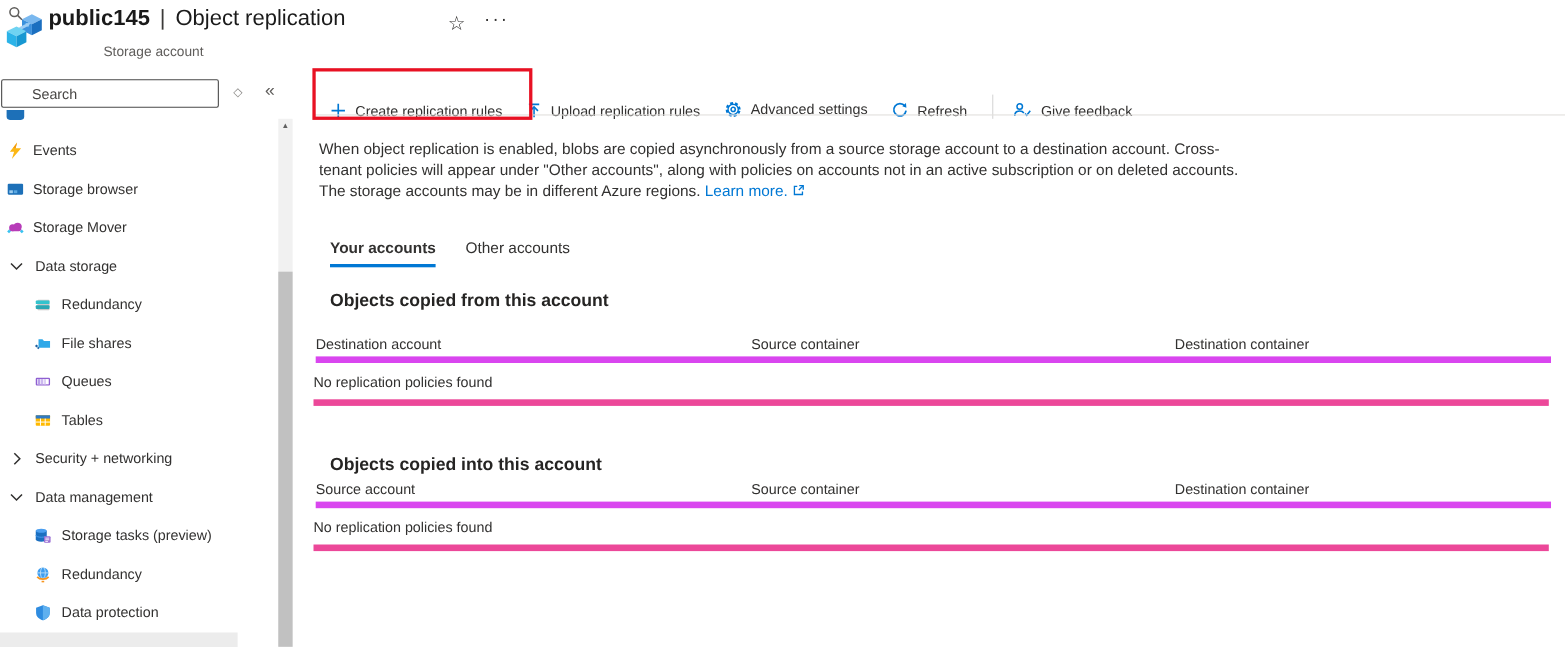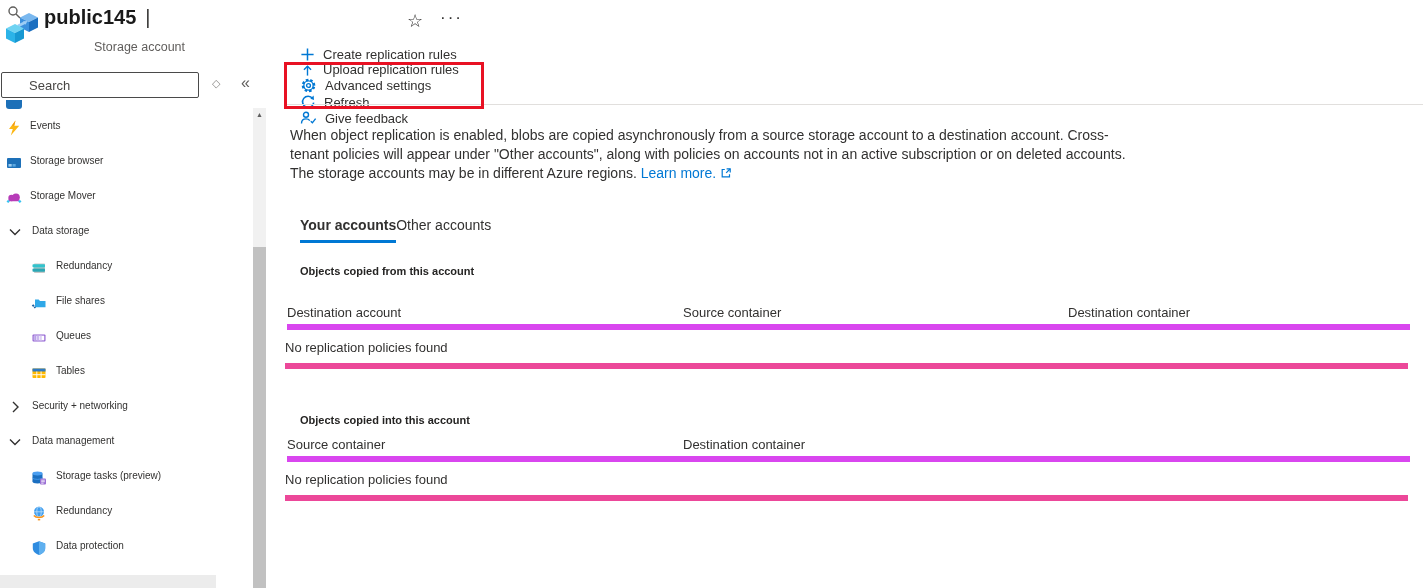--- a/index.html
+++ b/index.html
@@ -19,51 +19,51 @@
   
   #search-wrap { left:1px; top:72px; width:198px; height:26px; }
   #search-input { width:100%; height:100%; border:1px solid #4a4a4a; border-radius:2px;
     font-size:13px; padding:0 6px 0 27px; color:#323130; font-family:Liberation Sans, sans-serif; outline:none; }
   #search-input::placeholder { color:#484644; }
   #search-glyph { left:7px; top:5px; }
   #diamond-glyph { left:212px; top:77px; font-size:11px; color:#8a8886; cursor:pointer; }
   #collapse-glyph { left:241px; top:74px; font-size:16px; color:#605e5c; cursor:pointer; }
 
   .nav-row { position:absolute; left:0; width:216px; height:33px; display:flex;
-    font-size:10px; cursor:pointer; white-space:nowrap; }
+    align-items:center; font-size:13px; cursor:pointer; white-space:nowrap; }
   .nav-row .ic { width:16px; height:16px; display:inline-flex; flex:none; }
   .nav-row.top .ic { margin-left:6px; margin-right:8px; }
   .nav-row.group .chev { width:14px; height:14px; margin-left:8px; margin-right:10px; display:inline-flex; }
   .nav-row.child .ic { margin-left:31px; margin-right:9px; }
   .nav-row.selected { background:#ececec; }
   #nav-partial-top { left:6px; top:100px; width:16px; height:9px; background:#1d70b8; border-radius:0 0 3px 3px; }
 
   
   #scrollbar { left:253px; top:108px; width:13px; height:480px; background:#f1f1f1; }
   #scroll-arrow { left:3px; top:3px; font-size:7px; color:#606060; cursor:pointer; }
   #scroll-thumb { left:0; top:139px; width:13px; height:341px; background:#c1c1c1; cursor:pointer; }
 
   
-  #toolbar { left:285px; top:47px; height:46px; display:flex; align-items:flex-start; padding-left:15px;flex-direction:column; }
+  #toolbar { left:285px; top:62px; height:46px; display:flex; align-items:flex-end; padding-left:15px; }
   .tb-btn { display:flex; align-items:center; gap:8px; font-size:13px; color:#323130;
     cursor:pointer; margin-right:21px; white-space:nowrap; }
   #tb-divider { width:1px; height:22px; background:#d6d6d6; margin:0 18px 0 2px; }
   #toolbar-rule { left:285px; top:104px; width:1138px; height:1px; background:#e1dfdd; }
   #highlight-box { left:284px; top:62px; width:200px; height:47px; border:3px solid #e81123; z-index:6; pointer-events:none; }
 
   
   #description { left:290px; top:126px; width:852px; font-size:14px; line-height:19px; color:#323130; }
   #learn-more { color:#0078d4; text-decoration:none; cursor:pointer; }
   .ext-ic { display:inline-block; vertical-align:-1px; margin-left:4px; }
 
-  #tabs { left:300px; top:217px; display:flex; font-size:14px; }
+  #tabs { left:300px; top:217px; display:flex; gap:27px; font-size:14px; }
   .tab { padding-bottom:7px; cursor:pointer; color:#323130; border-bottom:3px solid transparent; }
   .tab.active { font-weight:700; border-bottom-color:#0078d4; }
 
-  .section-title { left:300px; font-size:11px; font-weight:700; color:#252423; }
+  .section-title { left:300px; font-size:16px; font-weight:700; color:#252423; }
   #sec1-title { top:265px; }
   #sec2-title { top:414px; }
 
   .tbl-header { left:287px; width:1123px; height:30px; display:grid;
     grid-template-columns:396px 385px 1fr; align-items:center; font-size:13px; font-weight:400;
     color:#323130; border-bottom:6px solid #d946ef; }
   .tbl-empty { left:285px; width:1123px; height:38px; display:flex; align-items:center;
     font-size:13px; color:#323130; border-bottom:6px solid #ec4899; }
   #tbl1-header { top:300px; } #tbl1-empty { top:331px; }
   #tbl2-header { top:432px; } #tbl2-empty { top:463px; }
@@ -77,20 +77,21 @@
   <polygon points="32,6.5 23,11 23,21 32,16.5" fill="#1b6fc0"></polygon>
   <path d="M12 15 L19 11.5" stroke="#9ecdf4" stroke-width="2.6" fill="none"></path>
   <polygon points="21.5,10 17,10.2 19.5,13.8" fill="#9ecdf4"></polygon>
   <polygon points="9,13 18,17.5 9,22 0,17.5" fill="#6fd3f2"></polygon>
   <polygon points="0,17.5 9,22 9,32 0,27.5" fill="#2bb3e8"></polygon>
   <polygon points="18,17.5 9,22 9,32 18,27.5" fill="#1798d2"></polygon>
 </svg>
 <div id="title-row" class="abs">
   <span class="acct">public145</span>
   <span class="sep">|</span>
+  <span>Object replication</span>
 </div>
 <div id="subtitle" class="abs">Storage account</div>
 <div id="fav-star" class="abs">☆</div>
 <div id="more-dots" class="abs">···</div>
 
 <div id="search-wrap" class="abs">
   <input id="search-input" type="text" value="" placeholder="Search" style="">
 </div>
 <svg id="search-glyph" class="abs" width="15" height="15" viewBox="0 0 15 15">
   <circle cx="6" cy="6" r="4" fill="none" stroke="#5f5e5c" stroke-width="1.4"></circle>
@@ -275,18 +276,19 @@
   <span>Destination account</span>
   <span>Source container</span>
   <span>Destination container</span>
 </div>
 <div id="tbl1-empty" class="abs tbl-empty">
   <span>No replication policies found</span>
 </div>
 
 <div id="sec2-title" class="abs section-title">Objects copied into this account</div>
 <div id="tbl2-header" class="abs tbl-header">
+  <span>Source account</span>
   <span>Source container</span>
   <span>Destination container</span>
 </div>
 <div id="tbl2-empty" class="abs tbl-empty">
   <span>No replication policies found</span>
 </div>
 
 </body></html>

